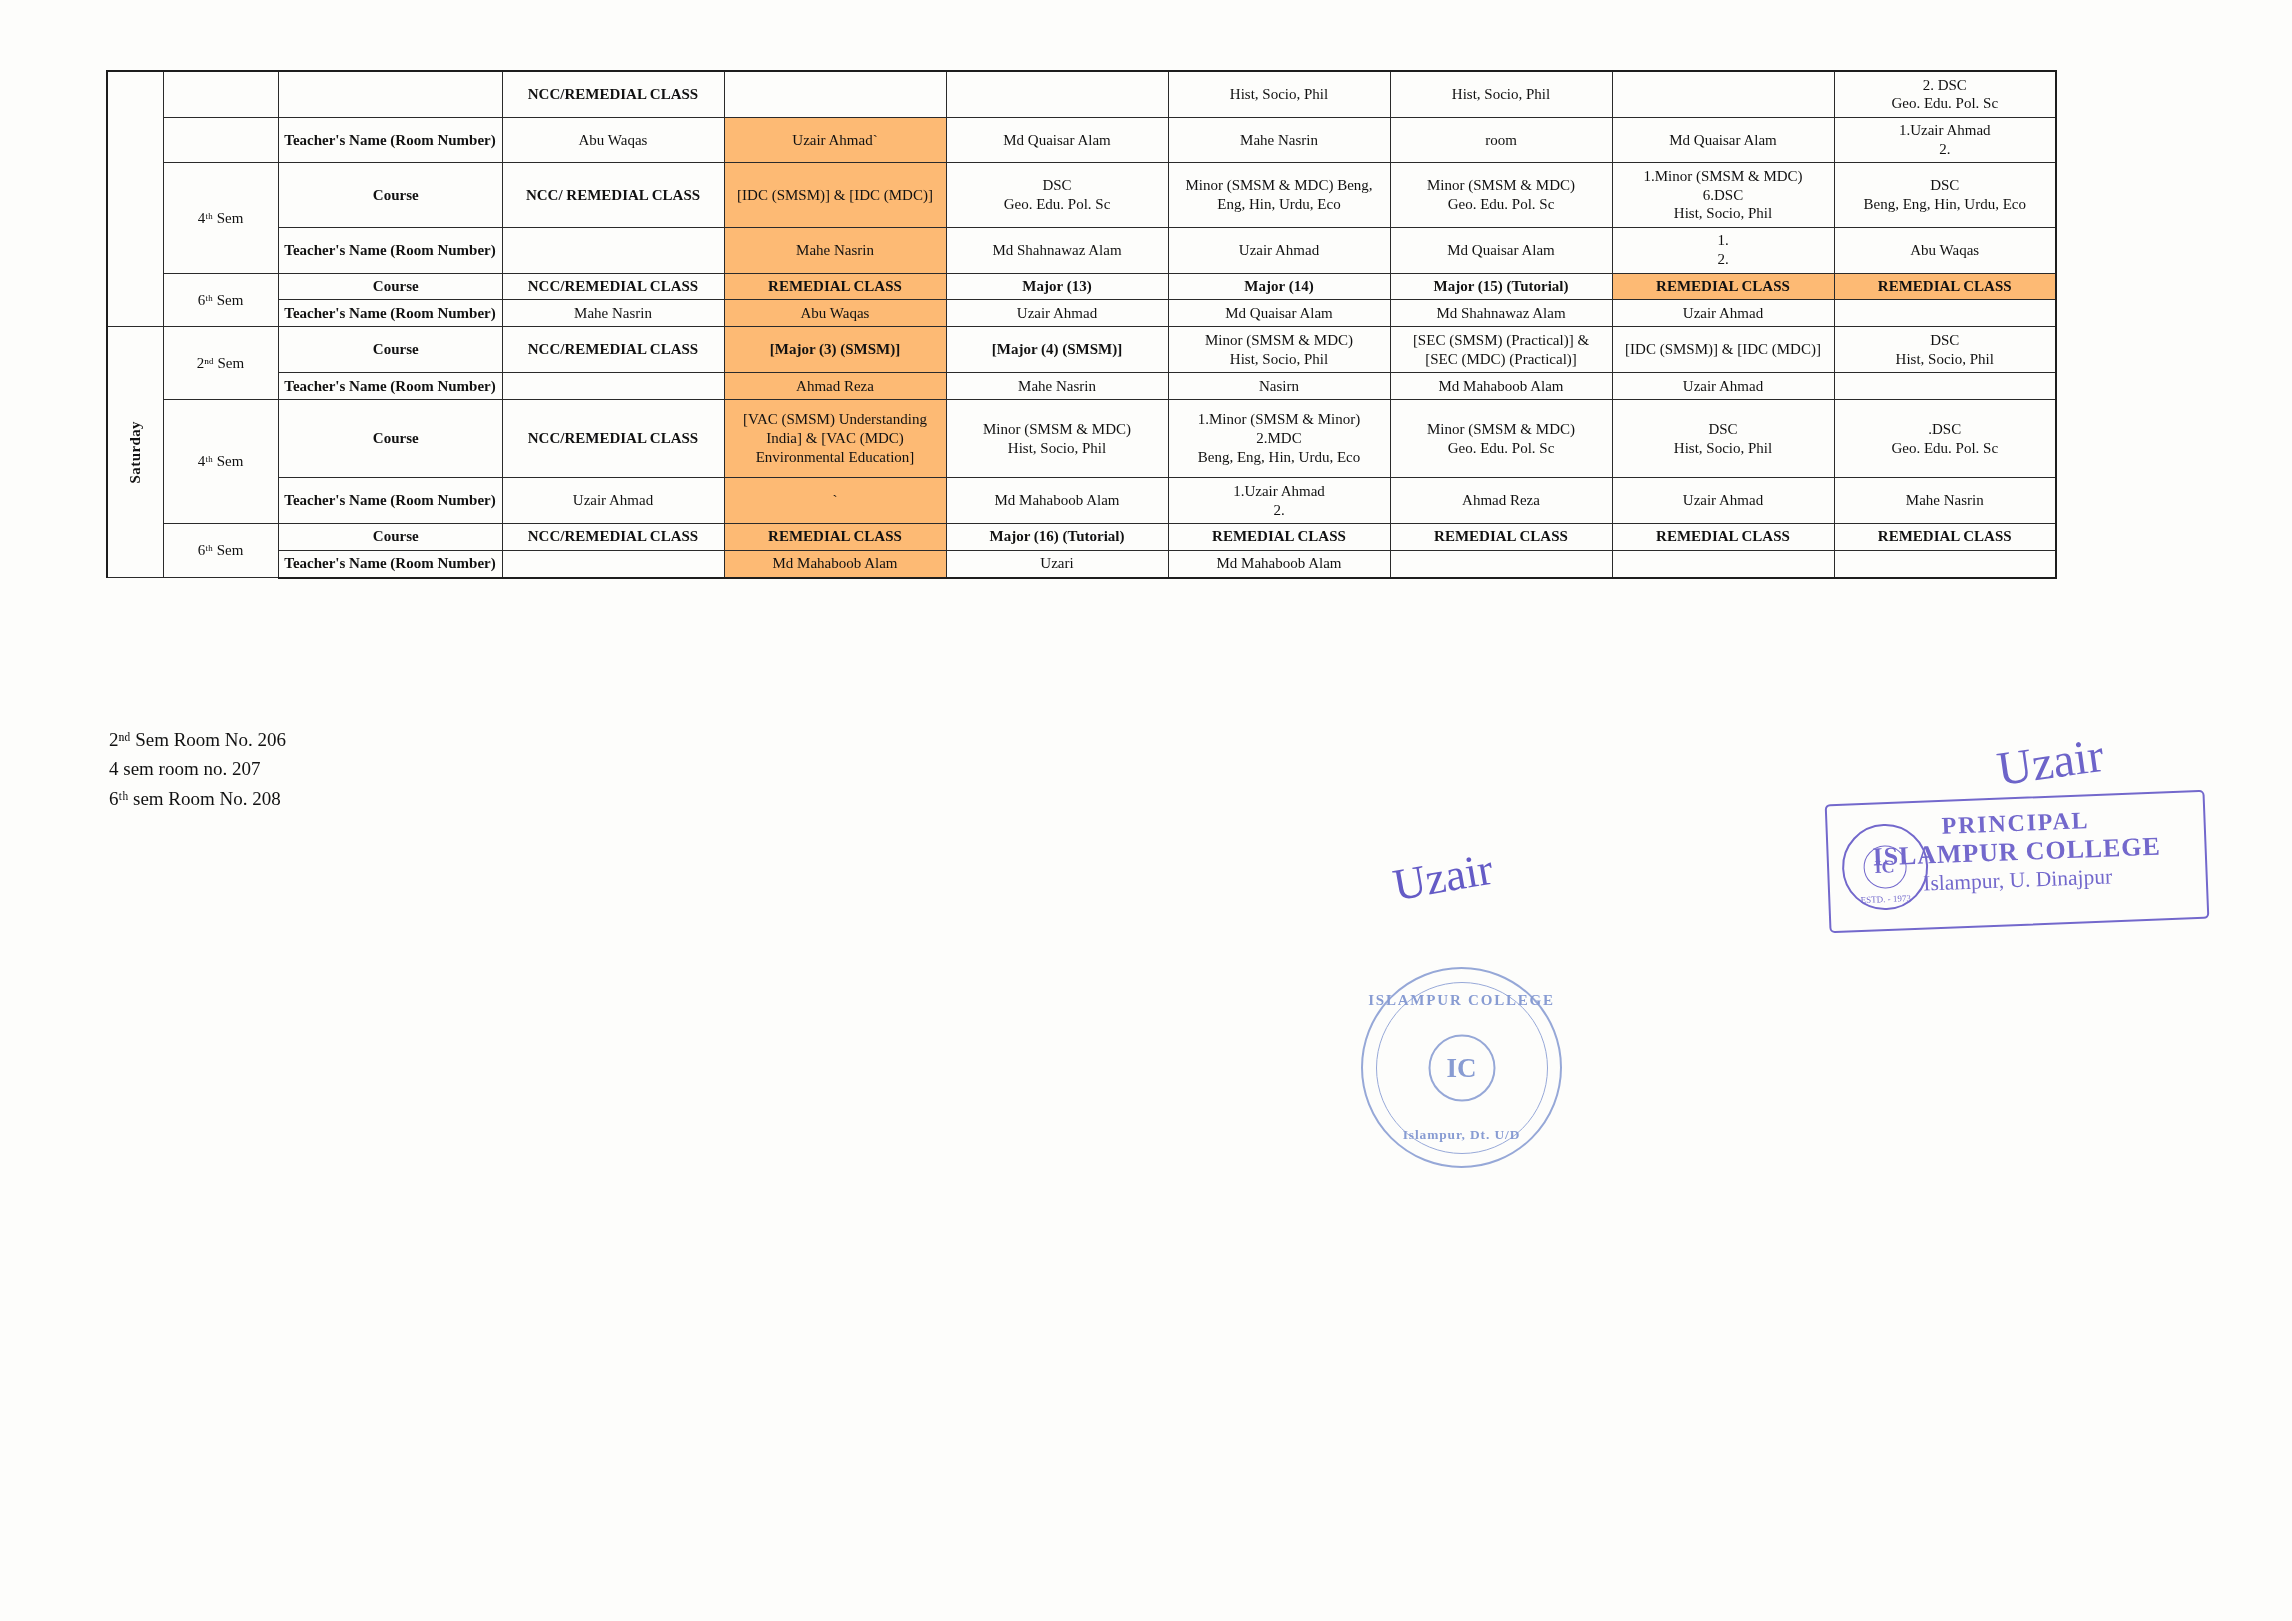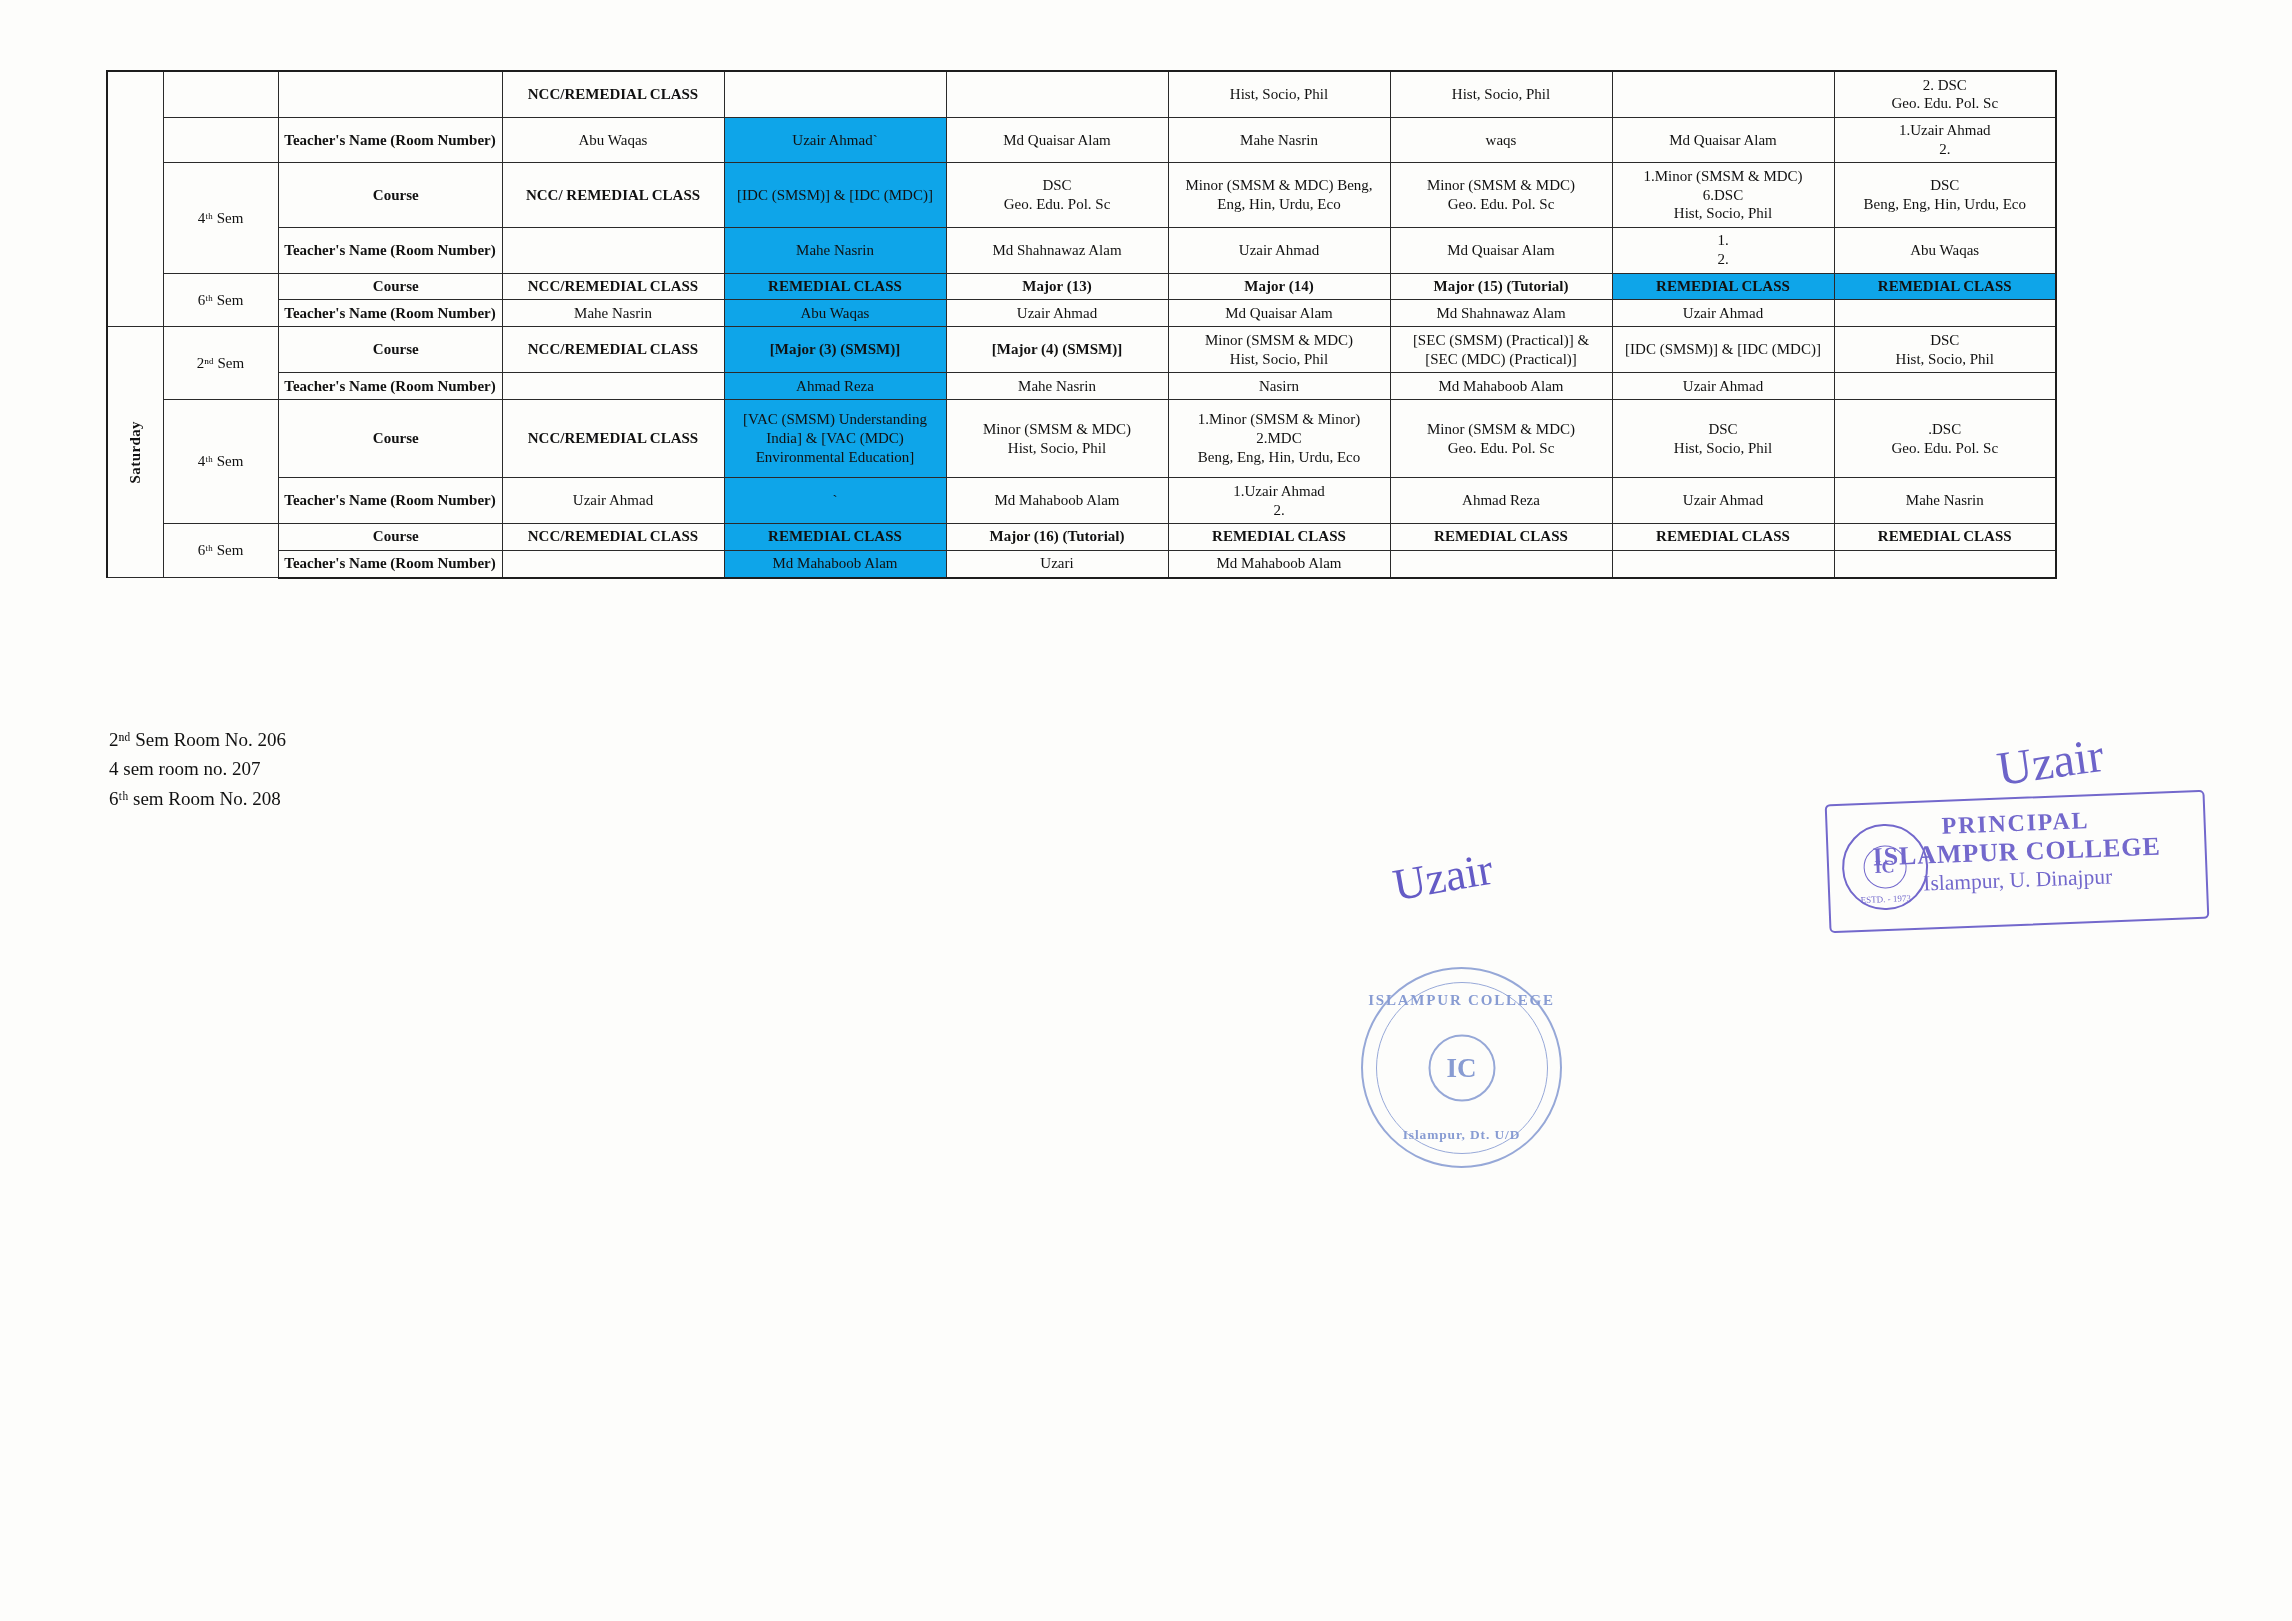--- a/index.html
+++ b/index.html
@@ -66,21 +66,21 @@
   .sem-cell { font-size: 14.3px; margin-left: 16px; }
 
   .rowhd {
     font-size: 14.3px;
     font-weight: bold;
     line-height: 1.2;
   }
   .rowhd.course { font-weight: bold; padding-left: 16px; }
 
   .bold { font-weight: bold; }
-  .shade { background: #0ea5e9; margin-left: 26px; }
+  .shade { background: #fdba74; margin-left: 26px; }
 
   .cell-lines { font-size: 14.8px; }
   .cell-lines .ln { display: block; }
   .left { text-align: left; padding-left: 7.2px; }
 
   .thickline-top td { border-top: 2.7px solid #1d1d1d; }
   .outer-top   { border-top: 2.7px solid #1d1d1d !important; }
   .outer-bot   { border-bottom: 2.7px solid #1d1d1d !important; }
   .outer-left  { border-left: 2.7px solid #1d1d1d !important; }
   .outer-right { border-right: 2.7px solid #1d1d1d !important; }
@@ -255,21 +255,21 @@
         </td>
       </tr>
 
       <tr>
         <td class="sem-cell"></td>
         <td class="rowhd">Teacher's Name (Room Number)</td>
         <td>Abu Waqas</td>
         <td class="shade">Uzair Ahmad`</td>
         <td>Md Quaisar Alam</td>
         <td>Mahe Nasrin</td>
-        <td>waqs</td>
+        <td>room</td>
         <td>Md Quaisar Alam</td>
         <td class="cell-lines left outer-right">
           <span class="ln">1.Uzair Ahmad</span>
           <span class="ln">2.</span>
         </td>
       </tr>
 
       <tr>
         <td class="sem-cell" rowspan="2">4ᵗʰ Sem</td>
         <td class="rowhd course">Course</td>

